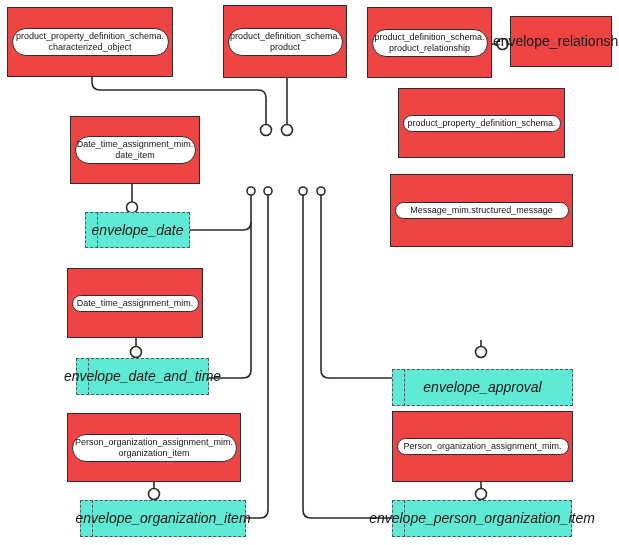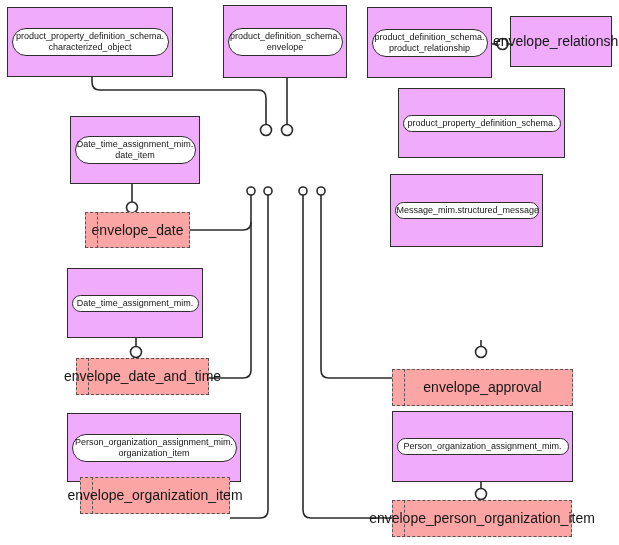--- a/index.html
+++ b/index.html
@@ -11,21 +11,21 @@
     color:#1b1b1b;
     overflow:hidden;
   }
   svg.wires{position:absolute;left:0;top:0;z-index:0;}
   svg.wires path{fill:none;stroke:#2b2b2b;stroke-width:1.6;}
   svg.wires circle{fill:#ffffff;stroke:#2b2b2b;stroke-width:1.6;}
   .node{
     position:absolute;
     box-sizing:border-box;
     border:1.6px solid #2e2e2e;
-    background:#f0abfc;
+    background:#ef4444;
     display:flex;align-items:center;justify-content:center;
     z-index:1;
   }
   .pill{
     box-sizing:border-box;
     border:1.4px solid #2e2e2e;
     border-radius:16px;
     width:calc(100% - 7px);
     padding:2px 1px;
     text-align:center;
@@ -38,23 +38,24 @@
     white-space:nowrap;
     color:#161616;
   }
   .plain-lbl{
     font-size:14px;line-height:11px;text-align:center;white-space:nowrap;color:#161616;
   }
   .ref{
     position:absolute;
     box-sizing:border-box;
     border:1.4px dashed #555555;
-    background:#fca5a5;
+    background:#5eead4;
     display:flex;align-items:center;justify-content:center;
     z-index:1;
+    font-style:italic;
   }
   .ref .divider{
     position:absolute;
     left:11px;top:-1px;bottom:-1px;
     width:0;
     border-left:1.4px dashed #555555;
   }
 </style>
 </head>
 <body>
@@ -107,21 +108,21 @@
   <div class="node" style="left:7px;top:7px;width:166px;height:70px">
     <div class="pill">
       <span class="lbl">product_property_definition_schema.</span>
       <span class="lbl">characterized_object</span>
     </div>
   </div>
 
   <div class="node" style="left:223px;top:5px;width:124px;height:73px">
     <div class="pill">
       <span class="lbl">product_definition_schema.</span>
-      <span class="lbl">envelope</span>
+      <span class="lbl">product</span>
     </div>
   </div>
 
   <div class="node" style="left:367px;top:7px;width:125px;height:71px">
     <div class="pill">
       <span class="lbl">product_definition_schema.</span>
       <span class="lbl">product_relationship</span>
     </div>
   </div>
 
@@ -159,26 +160,26 @@
     <span class="plain-lbl">envelope_date_and_time</span>
   </div>
 
   <div class="node" style="left:67px;top:413px;width:174px;height:69px">
     <div class="pill">
       <span class="lbl">Person_organization_assignment_mim.</span>
       <span class="lbl">organization_item</span>
     </div>
   </div>
 
-  <div class="ref" style="left:80px;top:477px;width:150px;height:37px">
+  <div class="ref" style="left:80px;top:500px;width:166px;height:37px">
     <div class="divider"></div>
     <span class="plain-lbl">envelope_organization_item</span>
   </div>
 
-  <div class="node" style="left:390px;top:174px;width:153px;height:73px">
+  <div class="node" style="left:390px;top:174px;width:183px;height:73px">
     <div class="pill">
       <span class="lbl">Message_mim.structured_message</span>
     </div>
   </div>
 
 
   <div class="ref" style="left:392px;top:369px;width:181px;height:37px">
     <div class="divider"></div>
     <span class="plain-lbl">envelope_approval</span>
   </div>

